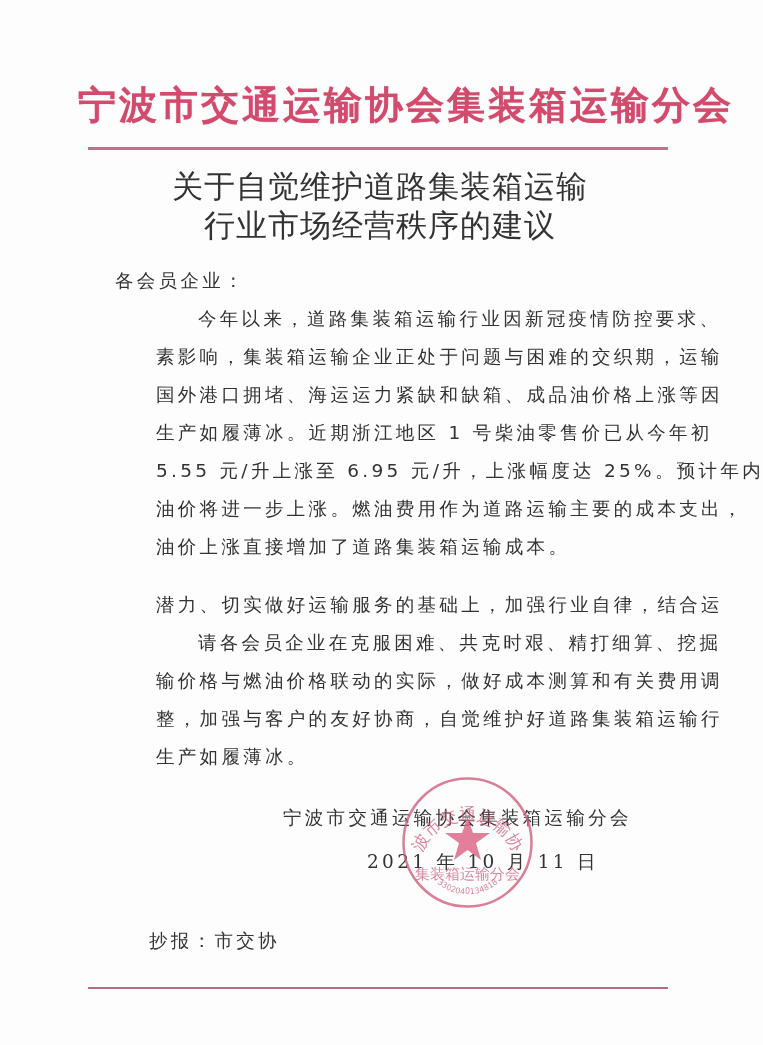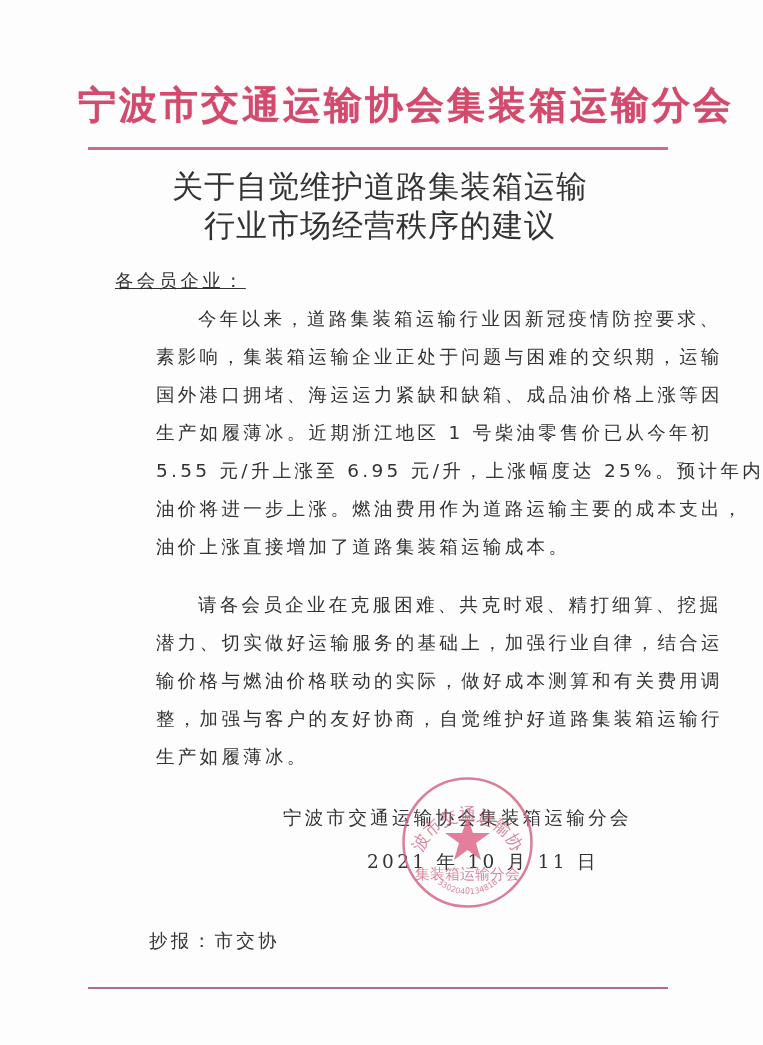--- a/index.html
+++ b/index.html
@@ -24,21 +24,21 @@
       left: 150px; width: 460px; text-align: center;
       font-size: 31px; color: #333; letter-spacing: 1px;
       font-family: "DejaVu Sans", sans-serif;
     }
     .title.l1 { top: 166px; }
     .title.l2 { top: 205px; }
     .text {
       font-family: "DejaVu Sans", sans-serif;
       font-size: 18.5px; color: #333; letter-spacing: 3.3px; white-space: nowrap;
     }
-    .salutation { left: 115px; top: 268px; text-decoration: underline; }
+    .salutation { left: 115px; top: 268px; }
     .para { left: 115px; width: 560px; margin-left: 41px; }
     .para .line { display: block; height: 38px; line-height: 38px; white-space: nowrap; }
     .para .indent { padding-left: 42px; }
     .p1 { top: 300px; }
     .p2 { top: 586px; }
     .signer { left: 283px; top: 805px; }
     .date { left: 367px; top: 849px; }
     .cc { left: 113px; top: 928px; margin-left: 36px; }
     .stamp { left: 400px; top: 775px; width: 135px; height: 135px; }
   </style>
@@ -57,22 +57,22 @@
   <span class="line indent">今年以来，道路集装箱运输行业因新冠疫情防控要求、</span>
   <span class="line">素影响，集装箱运输企业正处于问题与困难的交织期，运输</span>
   <span class="line">国外港口拥堵、海运运力紧缺和缺箱、成品油价格上涨等因</span>
   <span class="line">生产如履薄冰。近期浙江地区 1 号柴油零售价已从今年初</span>
   <span class="line">5.55 元/升上涨至 6.95 元/升，上涨幅度达 25%。预计年内</span>
   <span class="line">油价将进一步上涨。燃油费用作为道路运输主要的成本支出，</span>
   <span class="line">油价上涨直接增加了道路集装箱运输成本。</span>
 </div>
 
 <div class="abs text para p2">
+  <span class="line">潜力、切实做好运输服务的基础上，加强行业自律，结合运</span>
   <span class="line indent">请各会员企业在克服困难、共克时艰、精打细算、挖掘</span>
-  <span class="line">潜力、切实做好运输服务的基础上，加强行业自律，结合运</span>
   <span class="line">输价格与燃油价格联动的实际，做好成本测算和有关费用调</span>
   <span class="line">整，加强与客户的友好协商，自觉维护好道路集装箱运输行</span>
   <span class="line">生产如履薄冰。</span>
 </div>
 
 <div class="abs text signer">宁波市交通运输协会集装箱运输分会</div>
 <div class="abs text date" style="font-family:'DejaVu Serif',serif;">2021 年 10 月 11 日</div>
 
 <svg class="abs stamp" viewBox="0 0 135 135">
   <defs>

